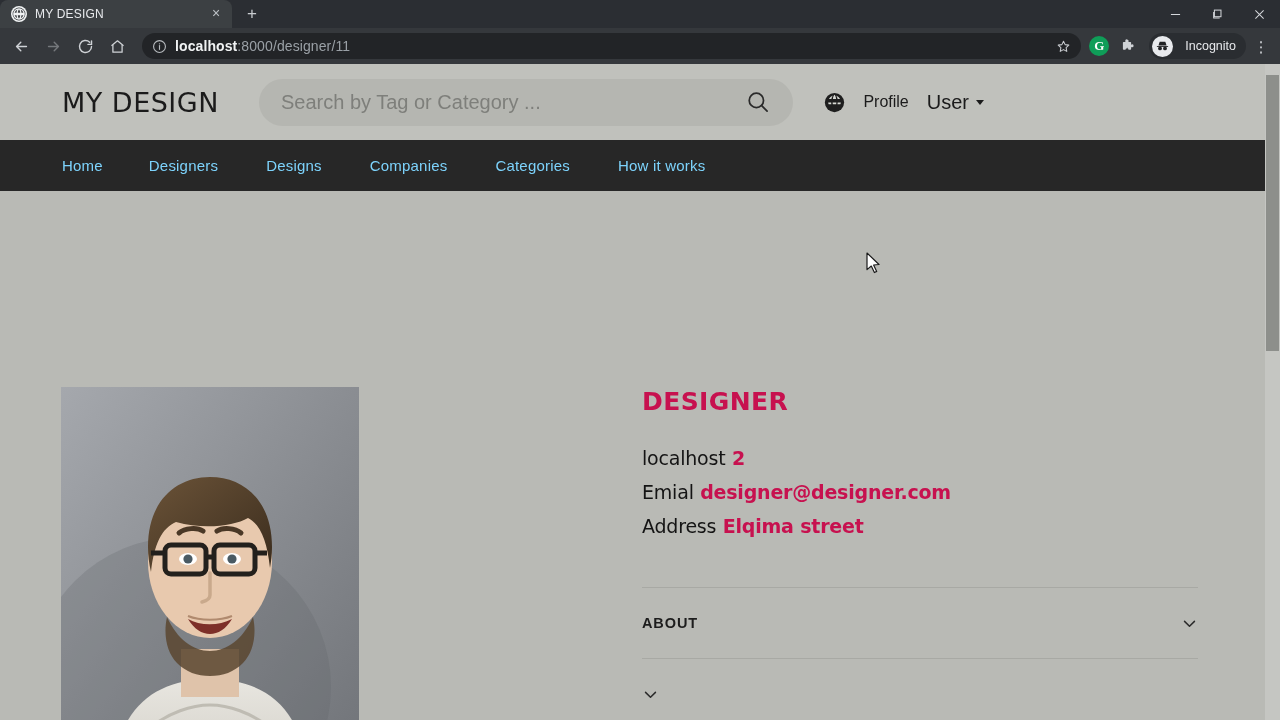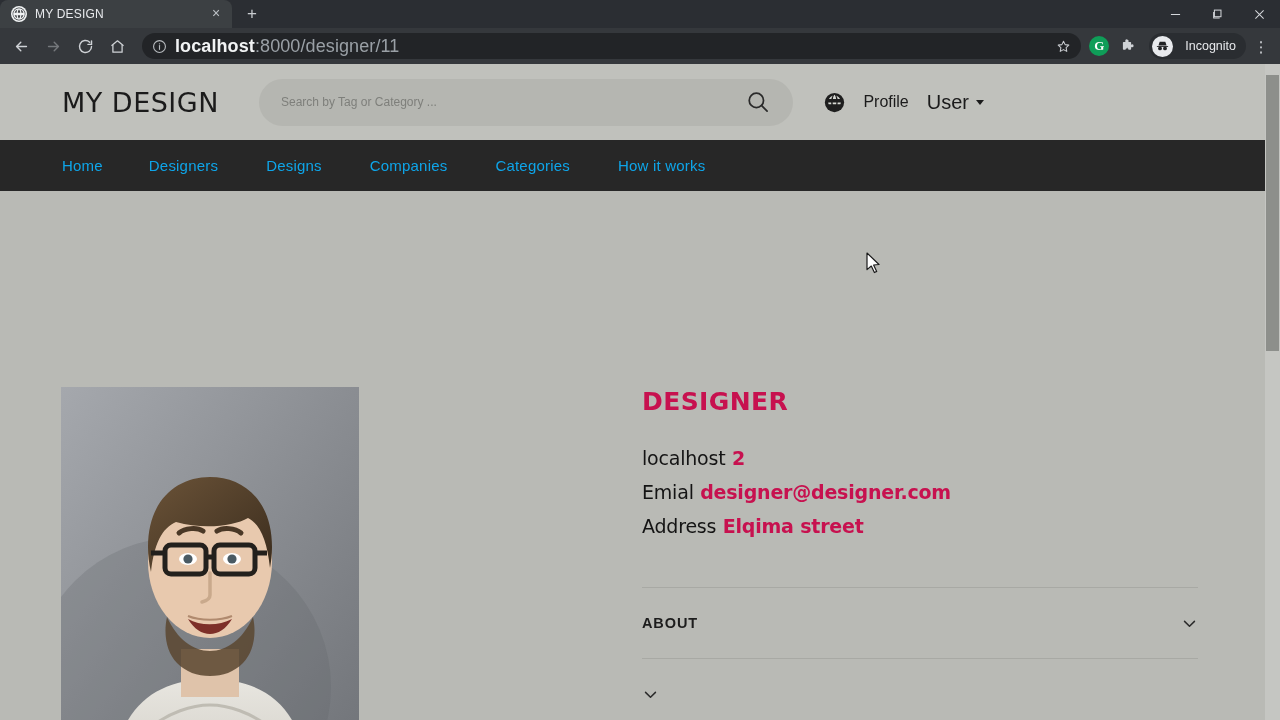--- a/index.html
+++ b/index.html
@@ -61,21 +61,21 @@
   }
   .tb-btn.dim { color: #75787c; }
   .tb-btn svg { width: 17px; height: 17px; }
   .omnibox {
     flex: 1 1 auto; height: 26px; background: #222427;
     border-radius: 13px; margin: 0 6px 0 8px;
     display: flex; align-items: center; padding: 0 10px; gap: 8px;
     position: relative;
   }
   .omni-info { width: 15px; height: 15px; color: #b6babe; flex: 0 0 auto; }
-  .omni-url { font-size: 18px; color: #9aa0a6; white-space: nowrap; letter-spacing: .1px; }
+  .omni-url { font-size: 14px; color: #9aa0a6; white-space: nowrap; letter-spacing: .1px; }
   .omni-url b { color: #f1f3f4; font-weight: 700; }
   .omni-star { margin-left: auto; color: #c9ccd0; width: 15px; height: 15px; }
   .tb-right { display: flex; align-items: center; gap: 4px; padding-right: 2px; }
   .g-badge {
     width: 20px; height: 20px; border-radius: 50%; background: #0f9d58;
     color: #fff; font-size: 13px; font-weight: 700;
     display: flex; align-items: center; justify-content: center;
     font-family: "Liberation Serif", serif;
   }
   .incognito-pill {
@@ -106,41 +106,41 @@
     font-size: 27px; color: #1b1b1b; letter-spacing: .5px;
     font-family: "DejaVu Sans", sans-serif; font-weight: 400;
   }
   .searchbar {
     width: 534px; height: 47px; background: #b5b6b1;
     border-radius: 24px; margin-left: 40px;
     display: flex; align-items: center; padding: 0 22px;
   }
   .search-input {
     flex: 1 1 auto; background: transparent; border: 0; outline: none;
-    font-size: 12px; color: #14532d;
+    font-size: 20px; color: #14532d;
     font-family: "Liberation Sans", sans-serif;
   }
   .search-input::placeholder { color: #7e7f7b; }
   .search-icon { width: 26px; height: 26px; color: #2a2a2a; flex: 0 0 auto; }
   .header-right {
     margin-left: auto; display: flex; align-items: center;
     gap: 18px; padding-right: 296px;
   }
   .globe-icon { width: 21px; height: 21px; color: #1e1e1e; }
   .profile-link { font-size: 16px; color: #1b1b1b; }
   .user-menu { display: flex; align-items: center; gap: 7px; font-size: 20px; color: #1b1b1b; }
   .caret { width: 0; height: 0; border-left: 4.5px solid transparent;
            border-right: 4.5px solid transparent; border-top: 5.5px solid #1b1b1b; }
 
   .navbar {
     height: 51px; background: #272727;
     display: flex; align-items: center; padding-left: 62px; gap: 0;
   }
   .nav-item {
-    color: #0ea5e9; font-size: 15px; padding: 0 36px 0 0;
+    color: #7dd3fc; font-size: 15px; padding: 0 36px 0 0;
     margin-right: 12px; letter-spacing: .2px;
   }
   .nav-item:first-child { padding-right: 34px; }
 
   .content { position: relative; height: 529px; border-radius: 9px; }
 
   .left-col { position: absolute; left: 61px; top: 196px; width: 298px; }
   .photo {
     width: 298px; height: 398px; overflow: hidden;
     background: #8d9095; position: relative;

